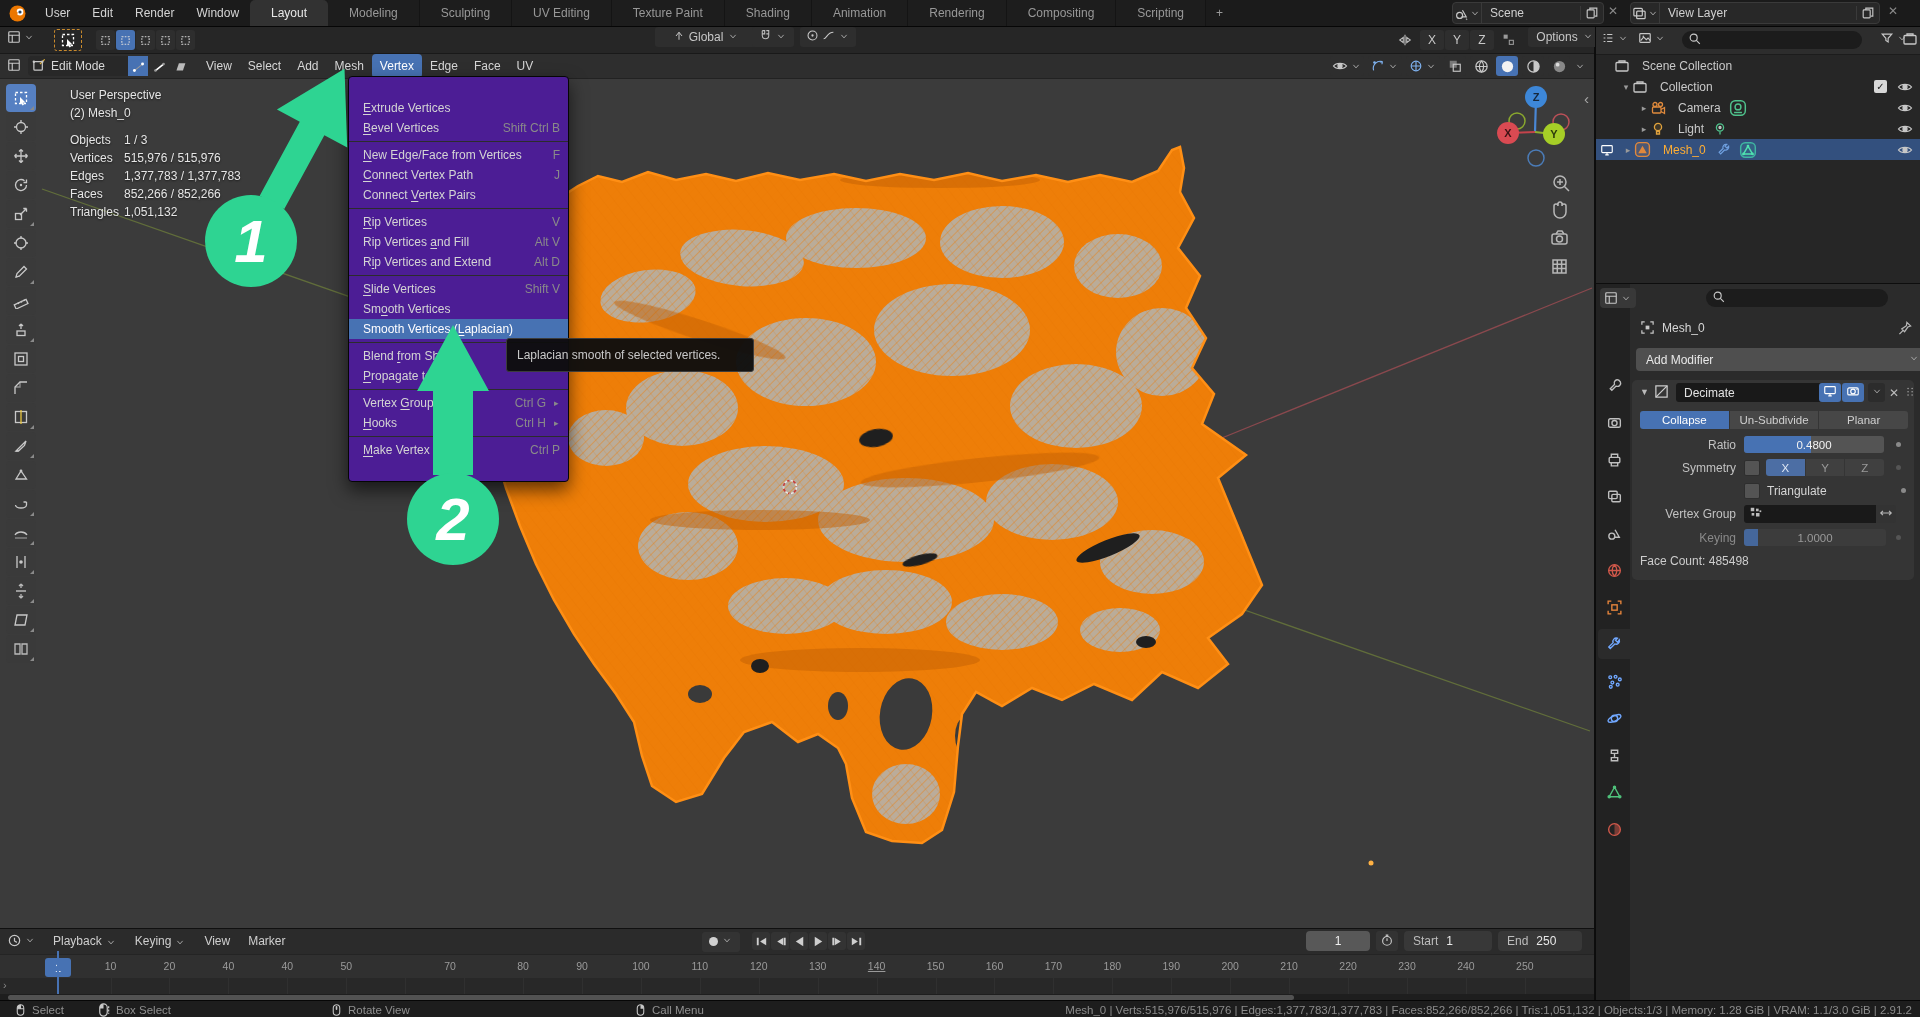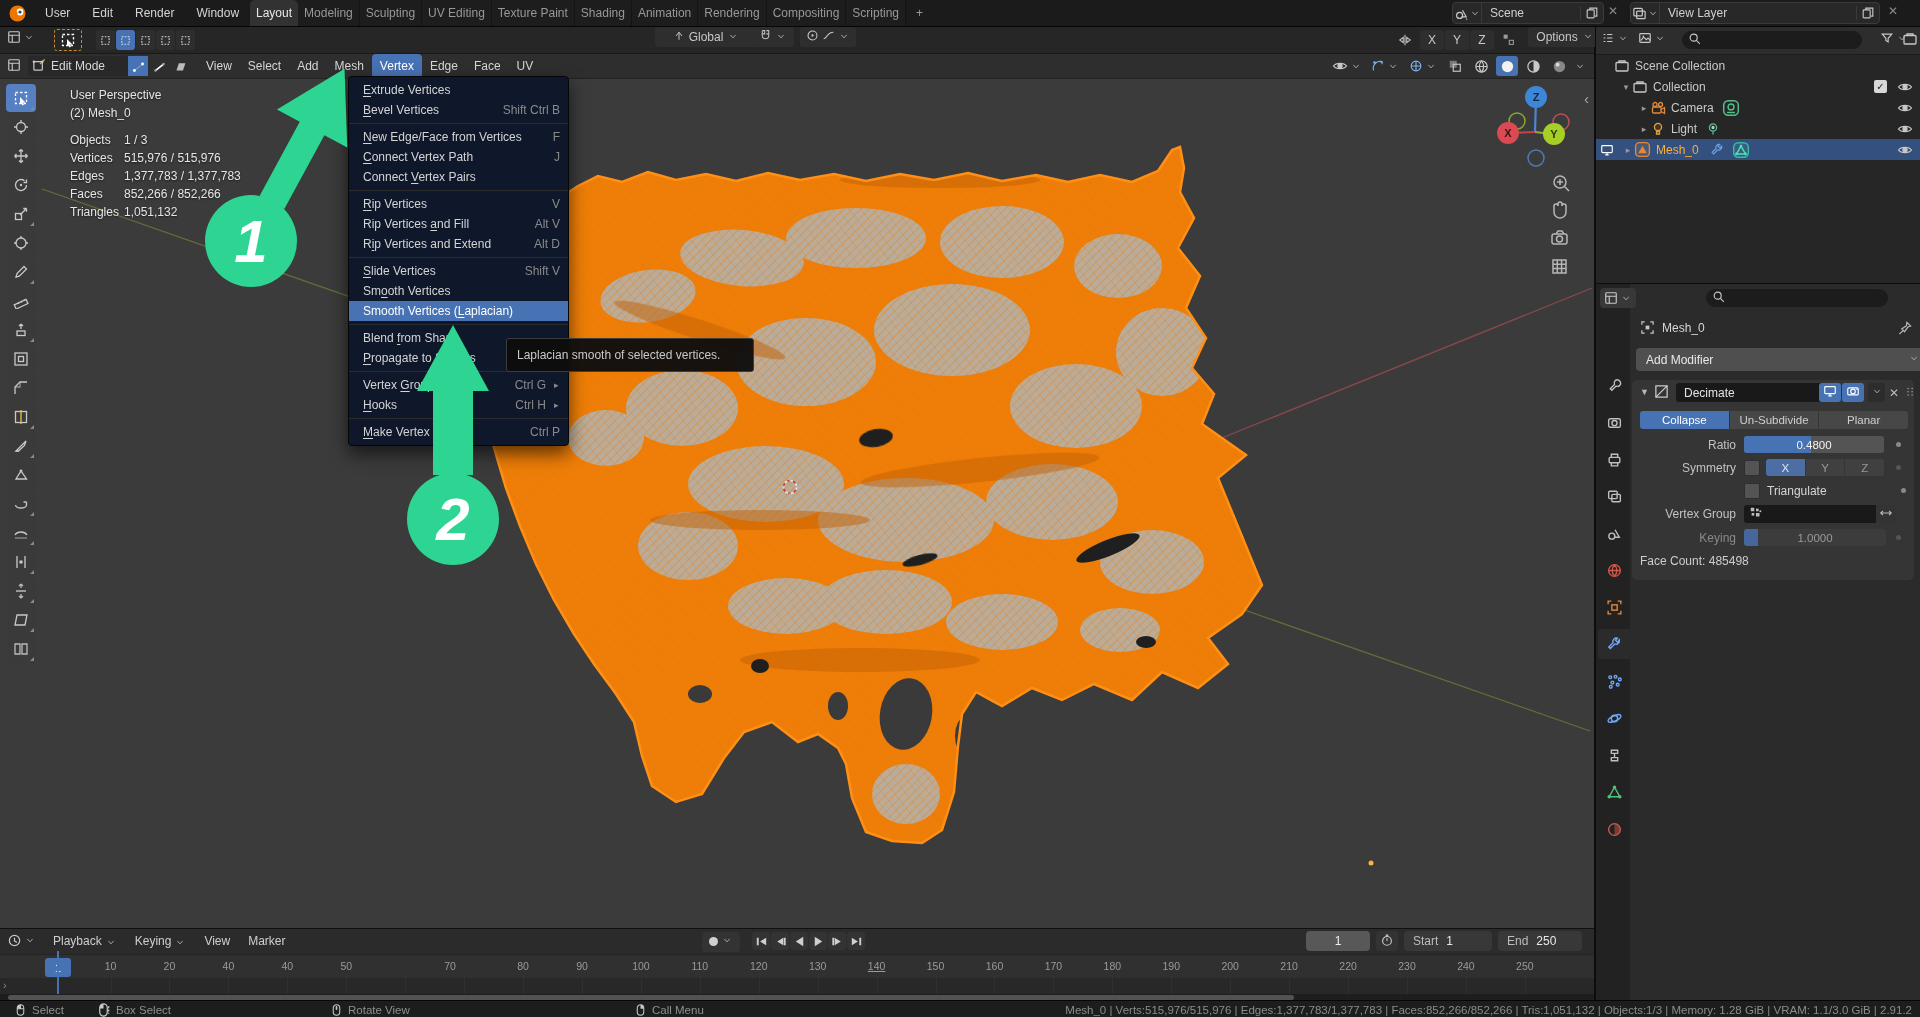--- a/index.html
+++ b/index.html
@@ -9,21 +9,21 @@
   .abs{position:absolute}
   .flex{display:flex;align-items:center}
   .u{text-decoration:underline;text-underline-offset:2px}
   svg{display:block}
 
   
   #topbar{left:0;top:0;width:1920px;height:26px;background:#1b1b1b;border-bottom:1px solid #060606}
   #topbar-menus{left:34px;top:0;height:26px}
   .tb-menu{padding:0 11px;line-height:26px;color:#d5d5d5;cursor:default}
   #workspace-tabs{left:250px;top:0;height:26px}
-  .ws-tab{padding:0 6px;line-height:26px;color:#989898;background:#1d1d1d;border-right:1px solid #141414}
+  .ws-tab{padding:0 21px;line-height:26px;color:#989898;background:#1d1d1d;border-right:1px solid #141414}
   .ws-tab.active{background:#323232;color:#e8e8e8;border-radius:5px 5px 0 0;border-right:none}
   .ws-add{padding:0 10px;color:#9a9a9a}
   .id-pill{background:#282828;border:1px solid #3a3a3a;border-radius:4px;height:20px}
   .pill-iconbtn{width:28px;height:20px;border-right:1px solid #3a3a3a;display:flex;align-items:center;justify-content:center}
   .pill-name{padding:0 8px;color:#d0d0d0;flex:1;white-space:nowrap}
   .pill-side{width:22px;display:flex;align-items:center;justify-content:center;border-left:1px solid #3a3a3a}
   .pill-x{width:18px;display:flex;align-items:center;justify-content:center;color:#8a8a8a}
 
   
   #row2{left:0;top:27px;width:1594px;height:26px;background:#262626;border-bottom:1px solid #191919}
@@ -46,40 +46,40 @@
   #vpsvg{left:0;top:0;z-index:5;pointer-events:none}
   #stats{left:70px;top:86px;z-index:8;color:#e6e6e6;text-shadow:0 1px 2px rgba(0,0,0,.55);line-height:18px}
   .stat-row{display:flex}
   .stat-label{width:54px}
   #toolshelf{left:6px;top:84px;width:32px;z-index:9;display:flex;flex-direction:column;gap:1px}
   .tool-btn{width:30px;height:28px;background:#3a3a3a;border-radius:4px;display:flex;align-items:center;justify-content:center;position:relative}
   .tool-btn.active{background:#5680c2}
   .tool-btn .corner{position:absolute;right:2px;bottom:2px;width:0;height:0;border-left:4px solid transparent;border-bottom:4px solid #8a8a8a}
 
   
-  #vmenu{left:348px;top:76px;width:219px;background:#0f172a;border:1px solid #060606;border-radius:4px;
-         box-shadow:0 8px 18px rgba(0,0,0,.6);padding:3px 0;z-index:50}
+  #vmenu{left:348px;top:76px;width:219px;background:#4c1d95;border:1px solid #060606;border-radius:4px;
+         box-shadow:0 8px 18px rgba(0,0,0,.6);padding:21px 0;z-index:50}
   .menu-item{height:20px;display:flex;align-items:center}
   .menu-item .lbl{flex:1;padding-left:14px;color:#d4d4d4;white-space:nowrap}
   .menu-item .sc{color:#8a8a8a;padding-right:8px;white-space:nowrap}
   .menu-item .sub{width:10px;color:#8a8a8a;font-size:9px;padding-right:4px}
   .menu-item.hl{background:#4772b3}
   .menu-item.hl .lbl{color:#fff}
   .menu-sep{border-top:1px solid #2c2c2c;margin:3px 0}
   #tooltip{left:506px;top:338px;width:226px;height:32px;background:rgba(14,14,14,.96);border:1px solid #3c3c3c;
            border-radius:3px;display:flex;align-items:center;padding:0 10px;color:#c9c9c9;z-index:60}
   #anno{left:0;top:0;z-index:70;pointer-events:none}
 
   
   #outliner{left:1595px;top:27px;width:325px;height:256px;background:#262626;border-left:1px solid #0c0c0c}
   #outliner-header{left:0;top:0;width:325px;height:27px;background:#2d2d2d;border-bottom:1px solid #1c1c1c}
   .search{background:#1c1c1c;border-radius:9px;height:18px;display:flex;align-items:center;padding:0 6px;gap:4px}
   .ol-row{position:absolute;left:0;width:325px;height:21px;display:flex;align-items:center}
   .ol-row.selected{background:#33507e}
-  .ol-label{color:#c9c9c9;padding-left:5px}
+  .ol-label{color:#c9c9c9;padding-left:12px}
   .ol-row.selected .ol-label{color:#ffae33}
   .ol-arrow{color:#9a9a9a;font-size:9px;width:12px;text-align:center}
   .ol-right{position:absolute;right:8px;display:flex;gap:10px;align-items:center}
 
   
   #props{left:1595px;top:284px;width:325px;height:716px;background:#2b2b2b;border-left:1px solid #0c0c0c}
   #props-tabstrip{left:0;top:0;width:34px;height:716px;background:#222}
   .ptab{position:absolute;left:2px;width:32px;height:30px;display:flex;align-items:center;justify-content:center;border-radius:4px 0 0 4px}
   .ptab.active{background:#2b2b2b}
   .prow{position:absolute;display:flex;align-items:center}

